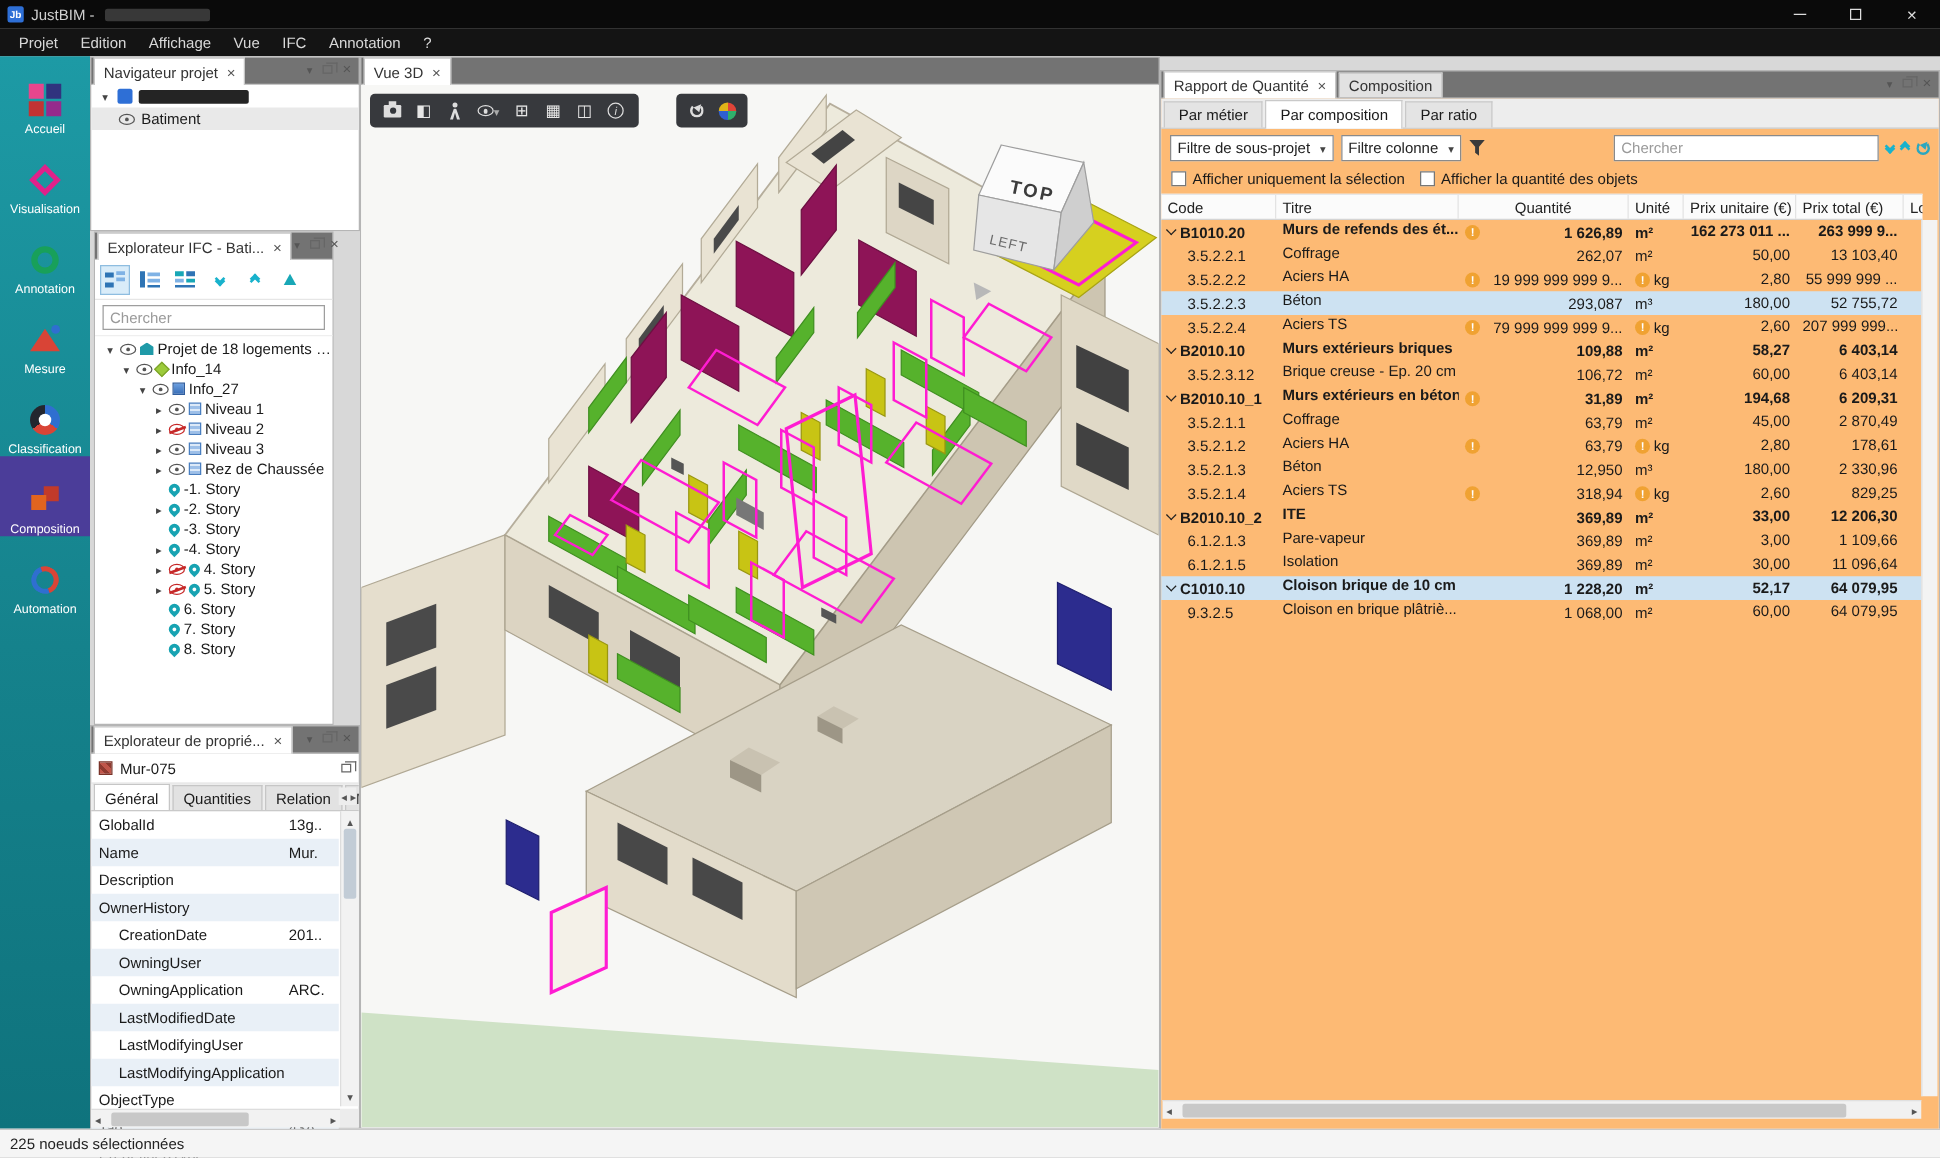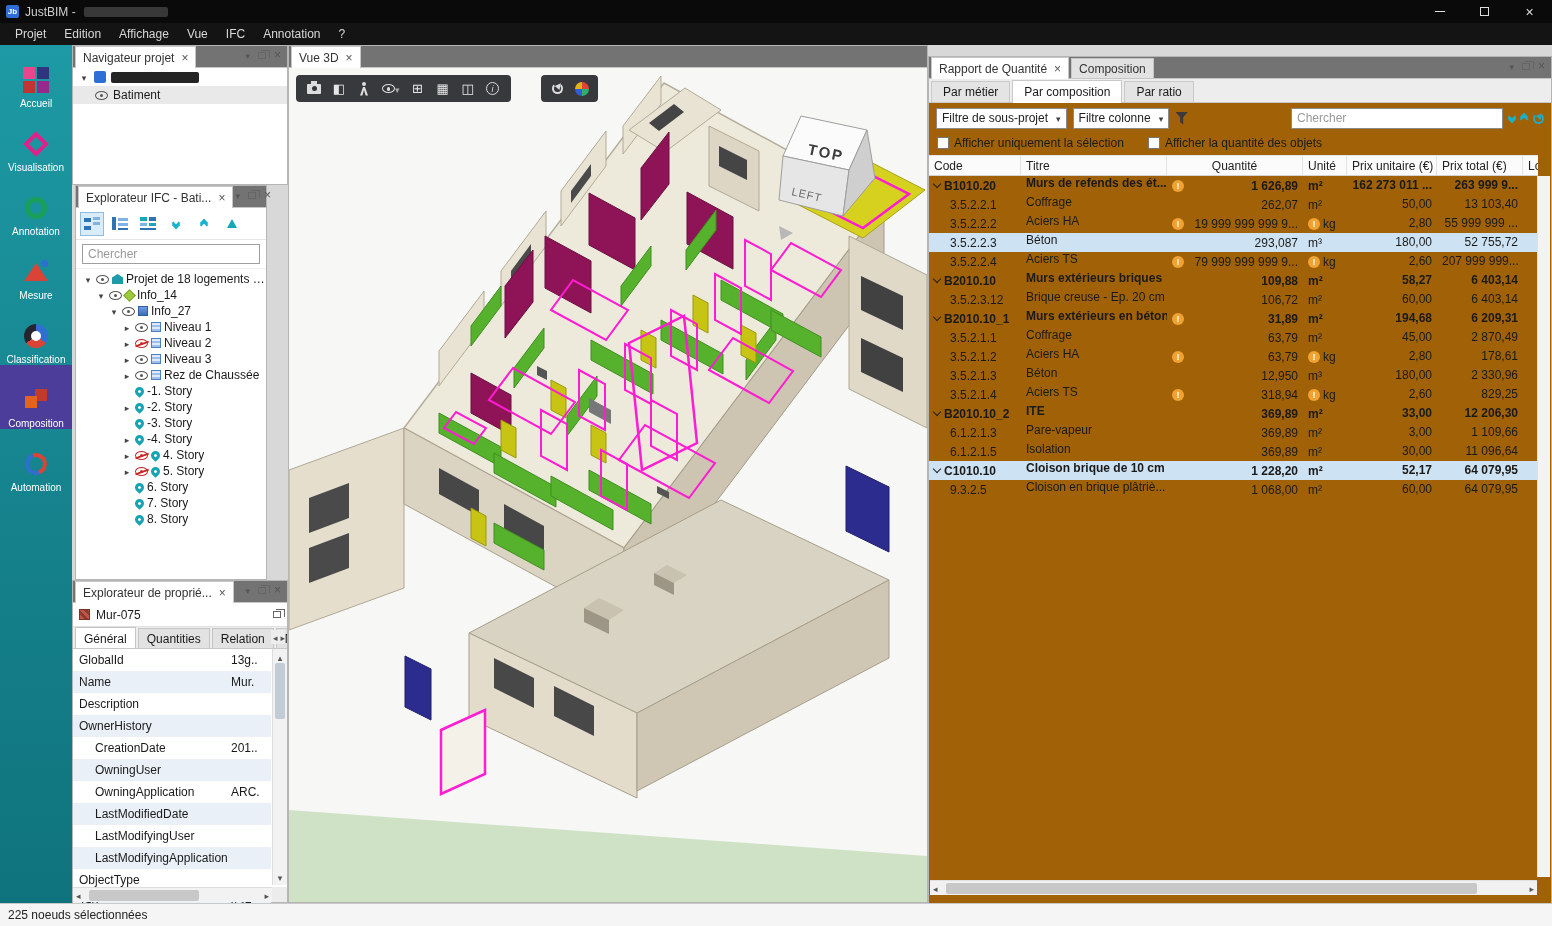--- a/index.html
+++ b/index.html
@@ -135,33 +135,33 @@
 .eye-w{border-color:#ddd}
 .eye-w::after{background:#ddd}
 .info-circ{width:13px;height:13px;border-radius:50%;border:1.5px solid #ddd;display:flex;align-items:center;justify-content:center}
 .info-circ::before{content:"i";font-size:9px;font-style:italic;color:#ddd}
 .refresh-icon{width:11px;height:11px;border:2px solid #ddd;border-radius:50%;border-top-color:transparent;position:relative}
 .refresh-icon::after{content:"";position:absolute;top:-5px;right:-2px;border:3px solid transparent;border-bottom:6px solid #ddd;transform:rotate(40deg)}
 .gpu-icon{width:14px;height:14px;border-radius:50%;background:conic-gradient(#e04438 0 25%,#2faf6b 25% 50%,#2f5fd0 50% 75%,#e0b418 75%)}
 
 
 .rpanel{left:928px;top:56px;width:624px;height:858px}
-.rp-body{position:absolute;top:22px;left:0;width:622px;height:834px;background:#a16207}
+.rp-body{position:absolute;top:22px;left:0;width:622px;height:834px;background:#fdba74}
 .subtabs{height:24px;background:#ededed;border-bottom:1px solid #c9c9c9;display:flex;align-items:flex-end;padding-left:2px}
 .subtab{height:21px;padding:0 11px;display:flex;align-items:center;background:#e4e4e4;border:1px solid #c9c9c9;border-bottom:none;margin-right:2px}
 .subtab.active{background:#fff;height:23px;margin-bottom:-1px}
 .filterrow{height:30px;display:flex;align-items:center;gap:6px;padding:0 7px}
 .fselect{height:21px;border:1px solid #8a8a8a;background:#fff;display:flex;align-items:center;gap:8px;padding:0 5px;color:#222;white-space:nowrap}
 .sel-arrow::before{content:"▾";font-size:9px;color:#444}
 .funnel{width:13px;height:13px;background:#3a3a3a;clip-path:polygon(0 0,100% 0,62% 45%,62% 100%,38% 82%,38% 45%)}
 .rsearch{width:212px;height:21px;border:1px solid #8a8a8a;padding:0 5px;font:inherit;margin-left:auto}
 .rsearch::placeholder{color:#9a9a9a}
 .cyan-refresh{width:11px;height:11px;border:2px solid #2aa7c0;border-radius:50%;border-top-color:transparent;position:relative}
 .cyan-refresh::after{content:"";position:absolute;top:-5px;right:-2px;border:3px solid transparent;border-bottom:6px solid #2aa7c0;transform:rotate(40deg)}
-.cbrow{height:20px;display:flex;align-items:center;gap:24px;padding:0 8px}
+.cbrow{height:20px;display:flex;align-items:center;gap:12px;padding:0 8px}
 .cbwrap{display:flex;align-items:center}
 .cb{width:12px;height:12px;border:1px solid #777;background:#fff;margin-right:5px;flex:none}
 .rtable{position:relative;margin-top:2px;margin-right:13px}
 .rhead{display:flex;height:21px;border-top:1px solid #e6e6e6;border-bottom:1px solid #d4d4d4;align-items:center;background:#fbfbfb}
 .hc{height:100%;display:flex;align-items:center;padding:0 5px;border-right:1px solid #e3e3e3;color:#222;overflow:hidden;white-space:nowrap}
 .hc.center{justify-content:center}
 .w-code{width:92px;flex:none}.w-titre{width:146px;flex:none}.w-q{width:136px;flex:none}.w-u{width:44px;flex:none}.w-pu{width:90px;flex:none}.w-pt{width:86px;flex:none}.w-lo{flex:1;border-right:none}
 .rrow{display:flex;height:19px;}
 .rrow.hl{background:#cde2f2}
 .rrow.group{font-weight:bold}

